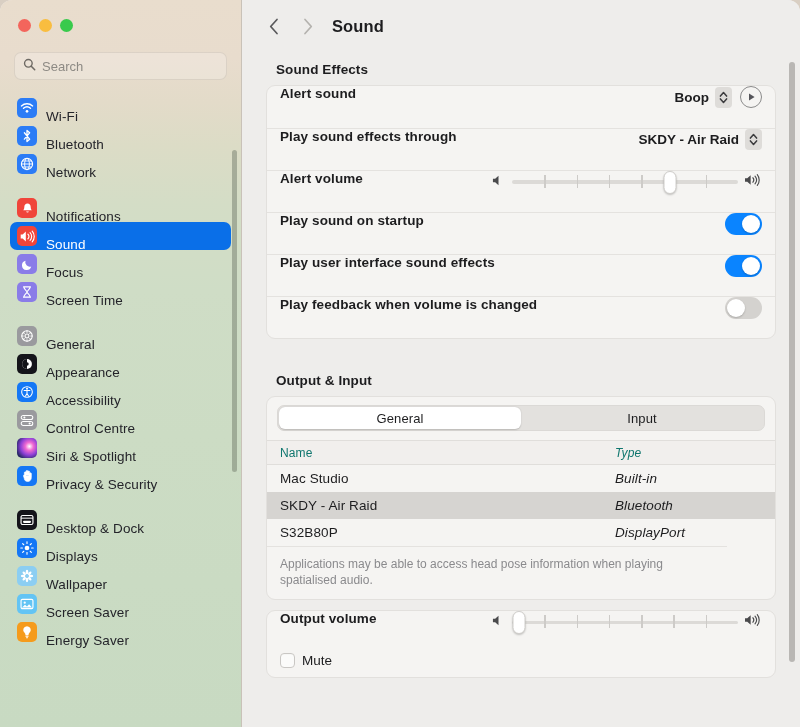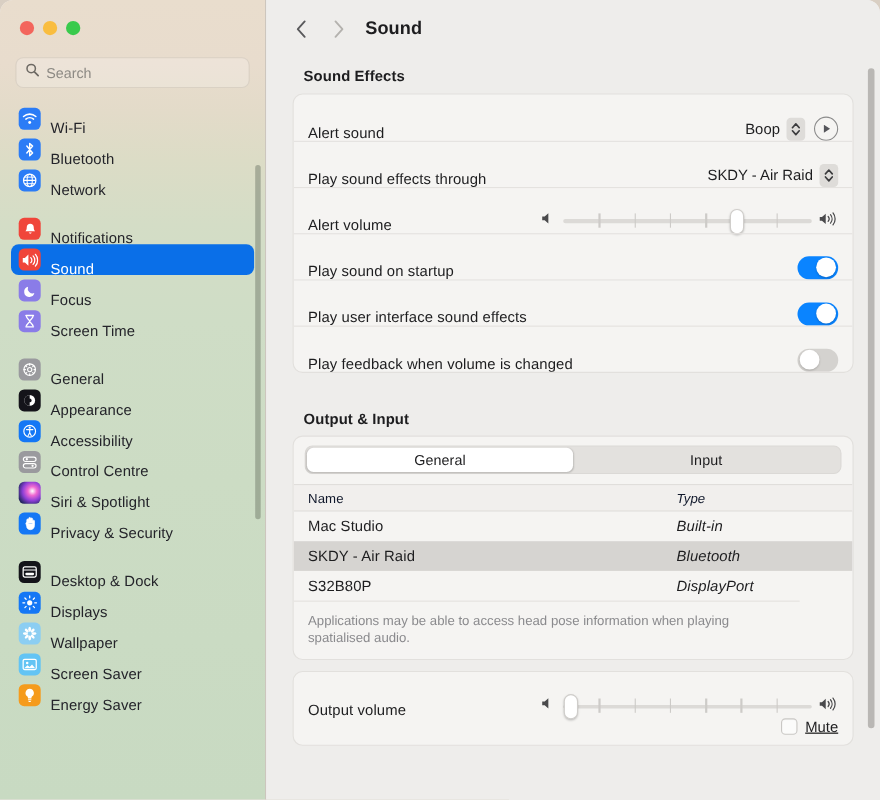--- a/index.html
+++ b/index.html
@@ -160,25 +160,26 @@
   }
 
   .card {
     background: #f5f4f2;
     border: 1px solid #e2e0dd;
     border-radius: 9px;
     overflow: hidden;
   }
 
   .row {
-    display: flex; align-items: flex-end;
+    display: flex; align-items: flex-start;
     min-height: 42px;
     padding: 0 13px;
     border-top: 1px solid #e4e2df;
     position: relative;
+    font-weight: bold;
   }
   .row:first-child { border-top: none; }
   .row .row-label {
     font-size: 13.5px;
     color: #1d1d1f;
     flex: 1 1 auto;
     letter-spacing: 0.1px;
   }
   .row-right {
     display: flex; align-items: center;
@@ -297,21 +298,21 @@
     display: flex;
     height: 25px;
     align-items: center;
     border-top: 1px solid #e0dedb;
     border-bottom: 1px solid #e0dedb;
     background: #f1efed;
     padding: 0 13px;
   }
   .table-head .th {
     font-size: 12px;
-    color: #0f172a;
+    color: #0f766e;
     letter-spacing: 0.1px;
   }
   .col-name { flex: 0 0 335px; }
   .col-type { flex: 1 1 auto; font-style: italic; }
 
   .table-row {
     display: flex; align-items: center;
     height: 27px;
     padding: 0 13px;
     cursor: default;
@@ -326,24 +327,23 @@
   .table-note {
     font-size: 12px;
     color: #8a8a8d;
     line-height: 1.35;
     padding: 9px 13px 11px 13px;
     border-top: 1px solid #e4e2df;
     max-width: 460px;
   }
 
   .mute-row {
-    display: flex; align-items: center; justify-content: flex-end;
+    display: flex; align-items: center; justify-content: flex-start;
     gap: 7px;
     padding: 0 13px 9px 13px;
-    text-decoration: underline;
   }
   .checkbox {
     width: 15px; height: 15px;
     border-radius: 4px;
     background: #fbfbfa;
     border: 1px solid #c9c7c4;
     box-shadow: inset 0 0.5px 1px rgba(0,0,0,0.04);
   }
   .mute-label { font-size: 13.5px; color: #1d1d1f; }
 

